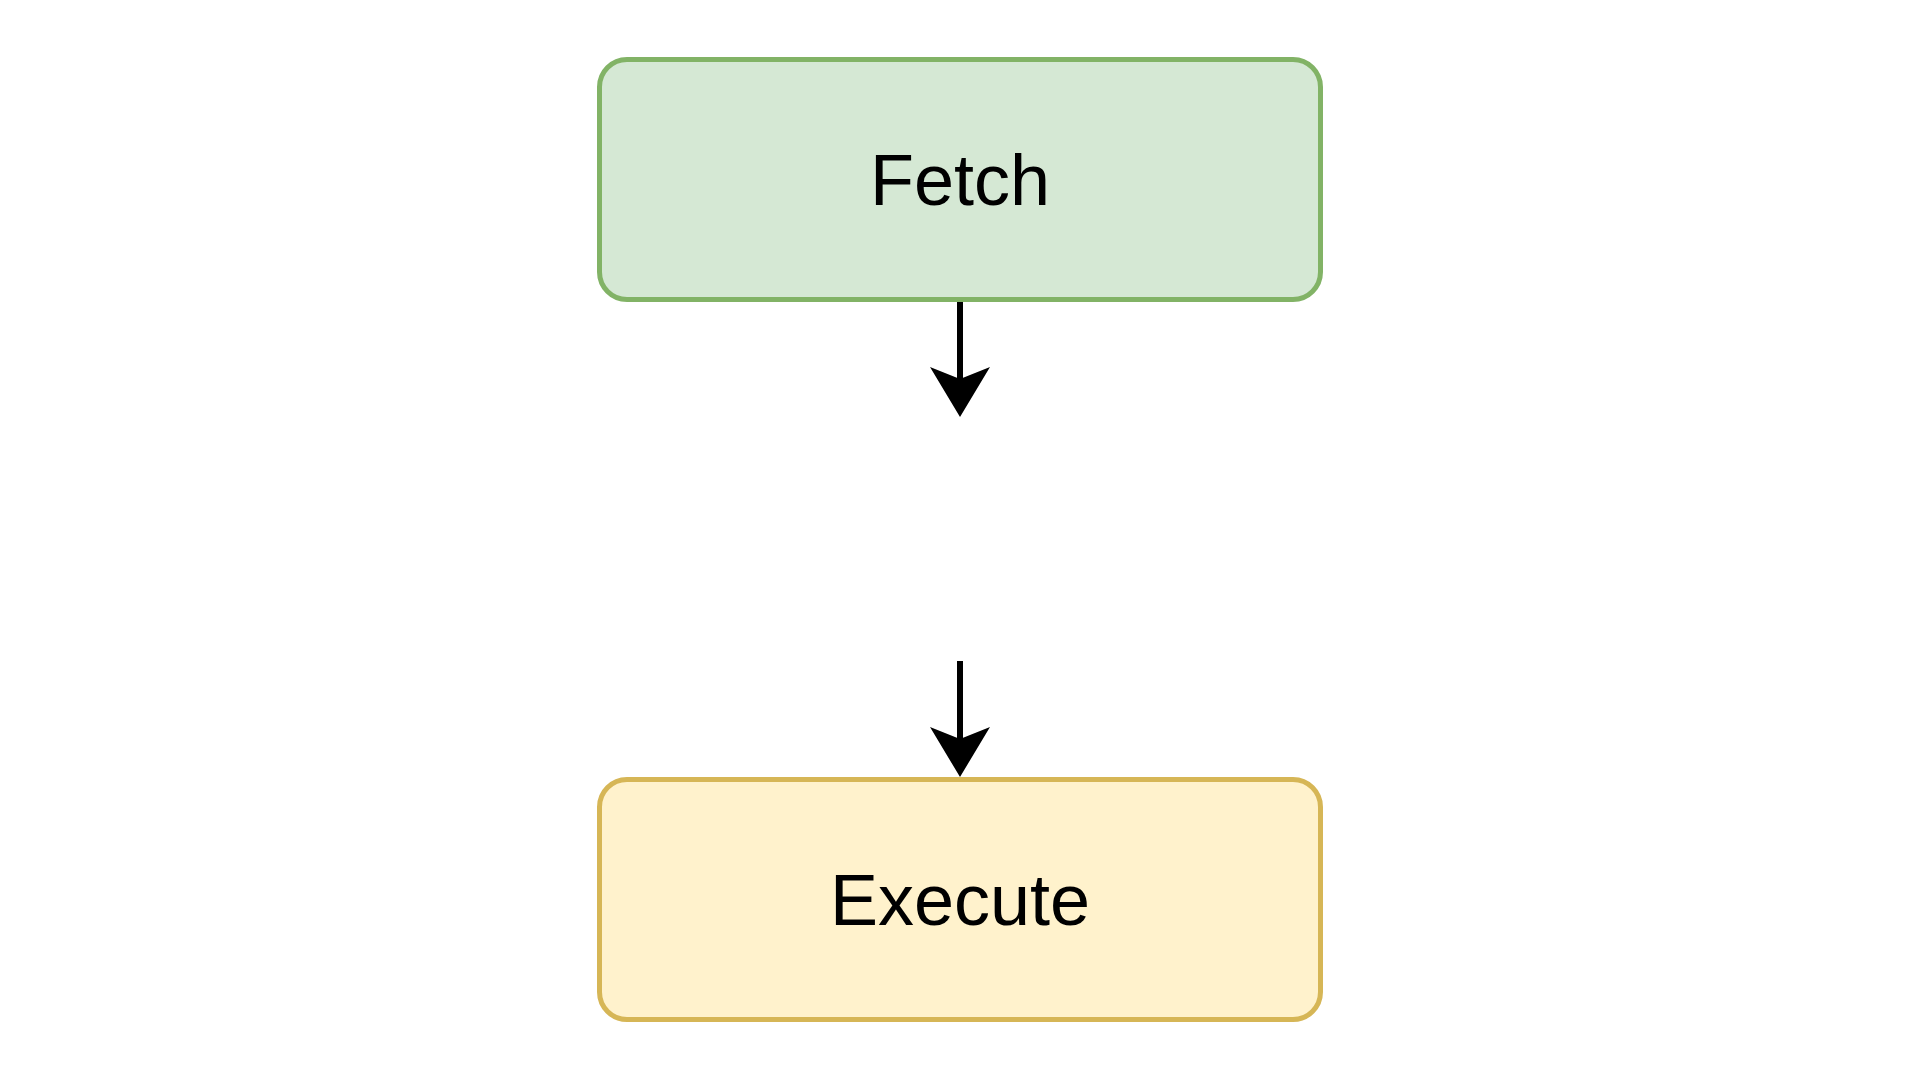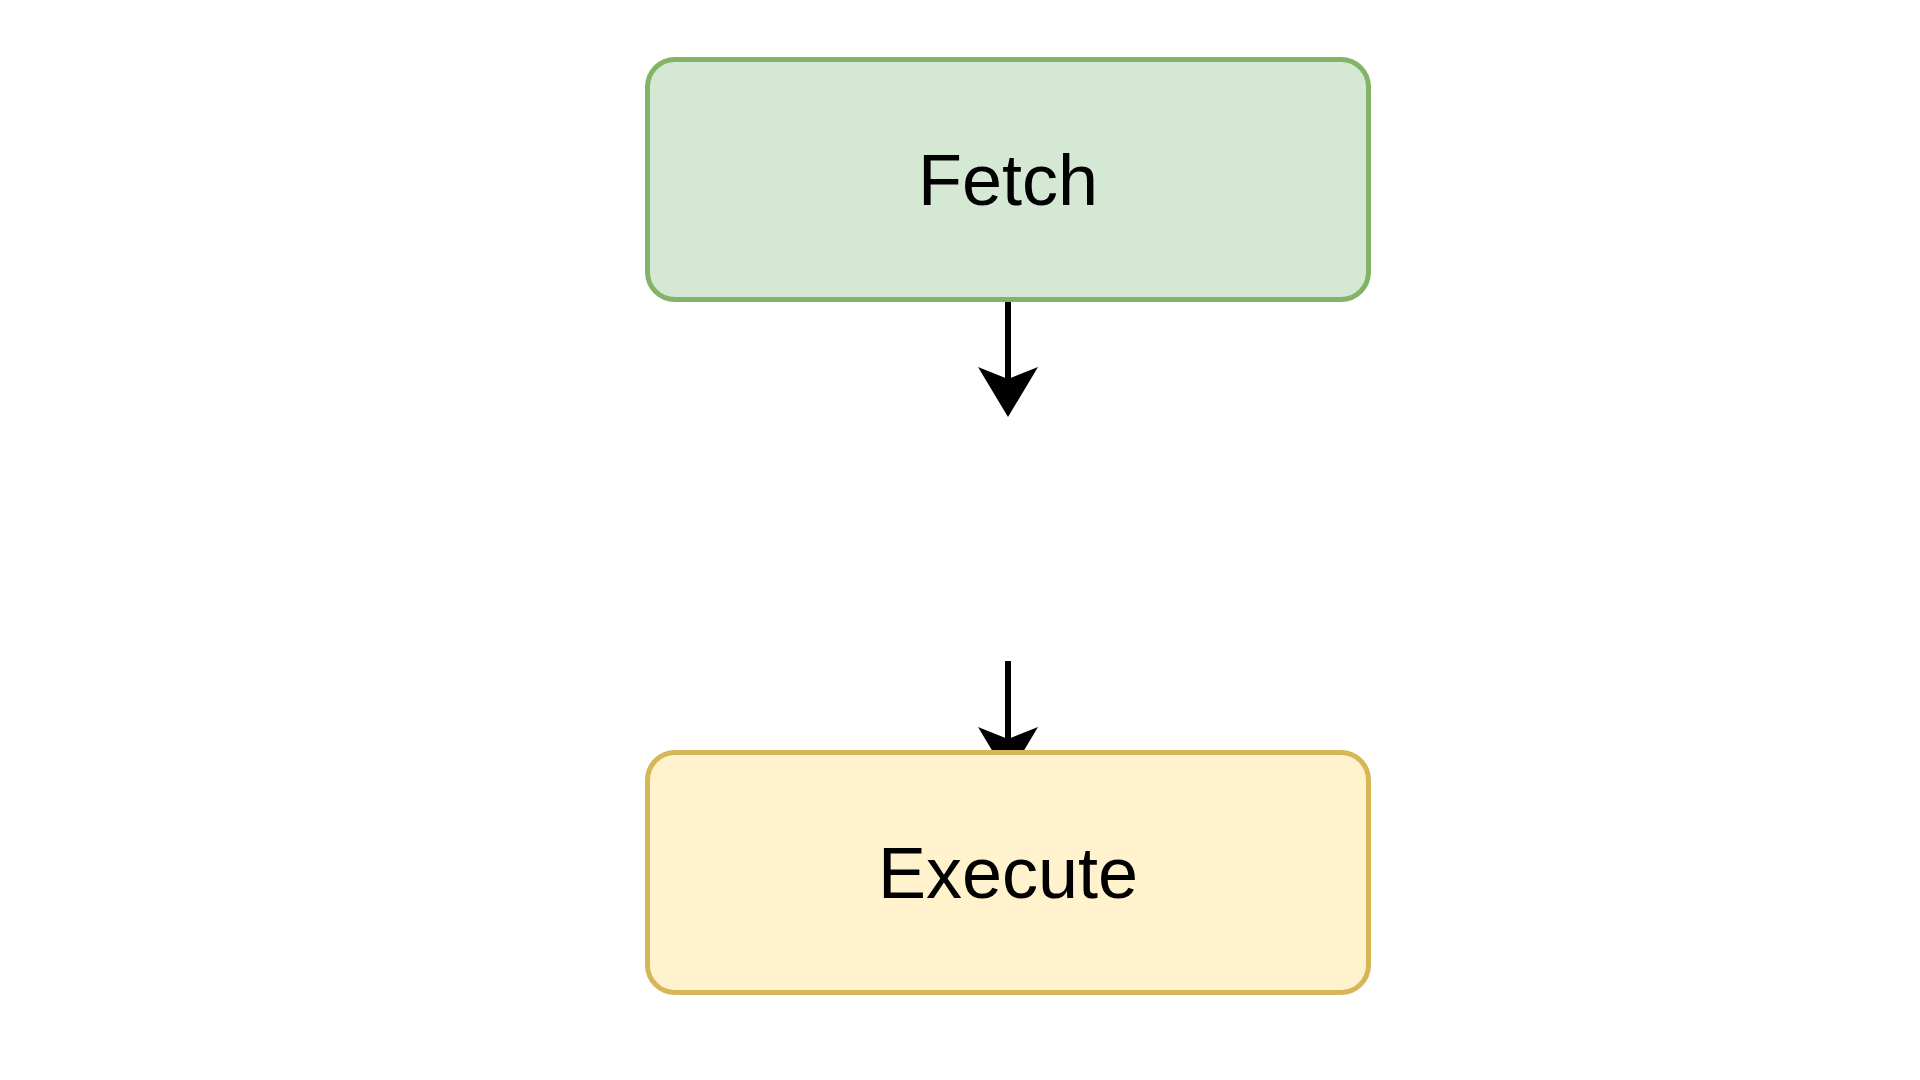--- a/index.html
+++ b/index.html
@@ -6,21 +6,20 @@
   html, body {
     width: 1920px;
     height: 1080px;
     font-family: "Liberation Sans", sans-serif;
   }
   .canvas {
     position: relative;
     width: 1540px;
     height: 1080px;
     overflow: hidden;
-    margin-left: 48px;
   }
   .edges {
     position: absolute;
     left: 0;
     top: 0;
     width: 1920px;
     height: 1080px;
   }
   .edge-line {
     stroke-width: 6;
@@ -32,21 +31,21 @@
     width: 726px;
     height: 245px;
     border: 5px solid;
     border-radius: 30px;
     display: flex;
     align-items: center;
     justify-content: center;
   }
   .node-fetch   { top: 57px;  }
   .node-decode  { top: 418px; }
-  .node-execute { top: 750px; }
+  .node-execute { top: 777px; }
   .node-label {
     font-size: 72px;
     font-weight: 400;
     line-height: 1;
     white-space: nowrap;
   }
 </style>
 </head>
 <body style="background: rgb(255, 255, 255);">
 

